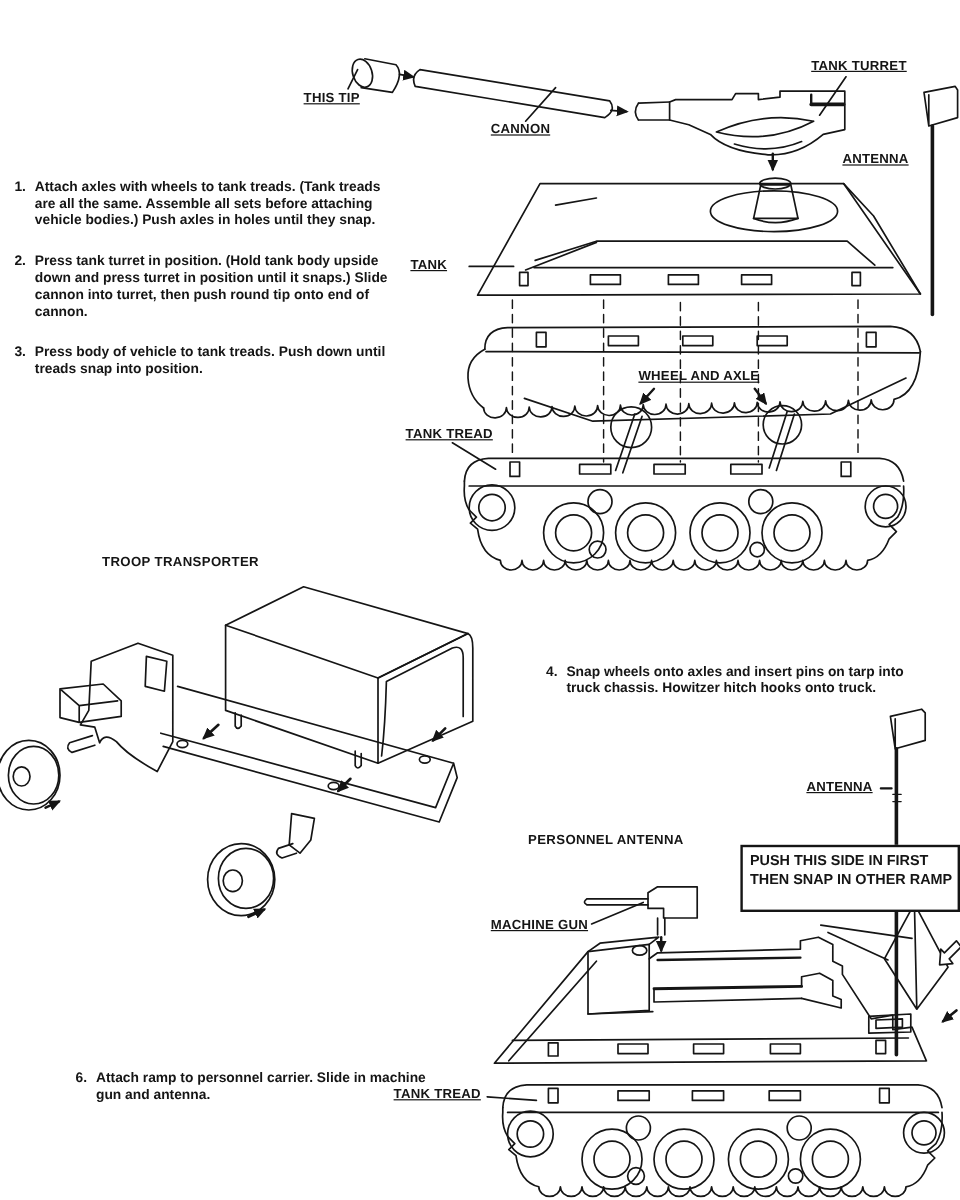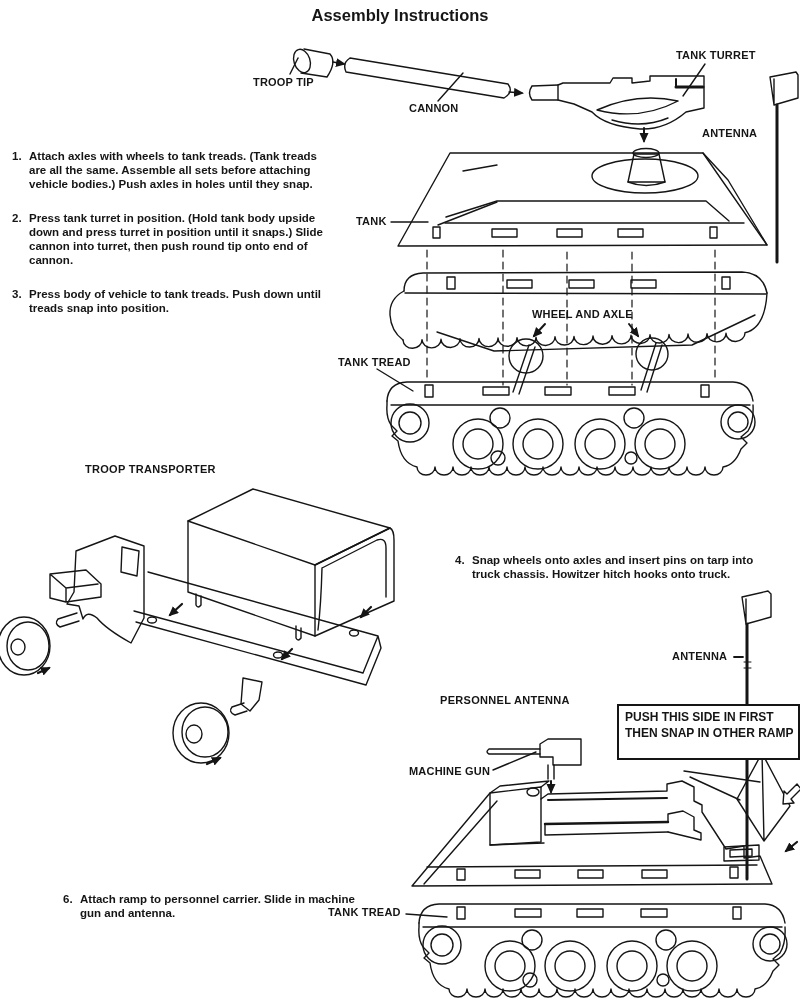--- a/index.html
+++ b/index.html
@@ -1,19 +1,19 @@
 <!DOCTYPE html>
 <html><head>
 <meta charset="utf-8">
 <style>
   html,body{margin:0;padding:0;background:#e8e8e8;}
   #page{position:relative;width:800px;height:1000px;background:#ffffff;overflow:hidden;
         font-family:"Liberation Sans","DejaVu Sans",sans-serif;color:#151515;}
   #art{position:absolute;left:0;top:0;z-index:1;}
-  .lbl{position:absolute;z-index:2;font-weight:bold;font-size:11px;letter-spacing:.2px;white-space:nowrap;}
+  .lbl{position:absolute;z-index:2;font-weight:bold;font-size:11px;letter-spacing:.2px;white-space:nowrap;text-decoration:underline;}
   .seclbl{position:absolute;z-index:2;font-weight:bold;font-size:11px;letter-spacing:.3px;white-space:nowrap;}
   #title{position:absolute;z-index:2;left:0;top:6px;width:100%;text-align:center;
          font-weight:bold;font-size:16.5px;}
   .step{position:absolute;z-index:2;display:flex;font-weight:bold;font-size:11.5px;line-height:14px;}
   .step .num{width:17px;flex:0 0 17px;}
   .steps-left .step{position:static;margin-bottom:20px;}
   #steps-123{position:absolute;z-index:2;left:12px;top:149px;width:322px;}
   #step-4{left:455px;top:553px;width:312px;}
   #step-6{left:63px;top:892px;width:300px;}
   #push-box{position:absolute;z-index:3;left:617px;top:704px;width:168px;
@@ -200,27 +200,26 @@
     <g>
       <path d="M762,753 L790,806 L764,841 L737,799 Z M762,753 L764,841"></path>
       <path d="M684,771 L760,782 M690,777 L740,800"></path>
       <path d="M783,804 L794,803 L791,799 L801,789 L797,784 L787,794 L784,791 Z" fill="#ffffff"></path>
       <path d="M797,842 L786,851" stroke-width="2.2" marker-end="url(#ah)"></path>
     </g>
     <path d="M406,914 L447,917"></path>
     <use href="#tread" x="417" y="901"></use>
   </svg>
 
-  <div id="title">Assembly Instructions</div>
-
-  <div class="lbl" style="left:253px;top:76px;">TROOP TIP</div>
+
+  <div class="lbl" style="left:253px;top:76px;">THIS TIP</div>
   <div class="lbl" style="left:409px;top:102px;">CANNON</div>
   <div class="lbl" style="left:676px;top:49px;">TANK TURRET</div>
   <div class="lbl" style="left:702px;top:127px;">ANTENNA</div>
-  <div class="lbl" style="left:356px;top:215px;">TANK</div>
+  <div class="lbl" style="left:342px;top:215px;">TANK</div>
   <div class="lbl" style="left:532px;top:308px;text-align:center;">WHEEL AND AXLE</div>
   <div class="lbl" style="left:338px;top:356px;">TANK TREAD</div>
 
   <div id="steps-123" class="steps-left">
     <div class="step">
       <span class="num">1.</span>
       <span class="txt">Attach axles with wheels to tank treads. (Tank treads are all the same. Assemble all sets before attaching vehicle bodies.) Push axles in holes until they snap.</span>
     </div>
     <div class="step">
       <span class="num">2.</span>

